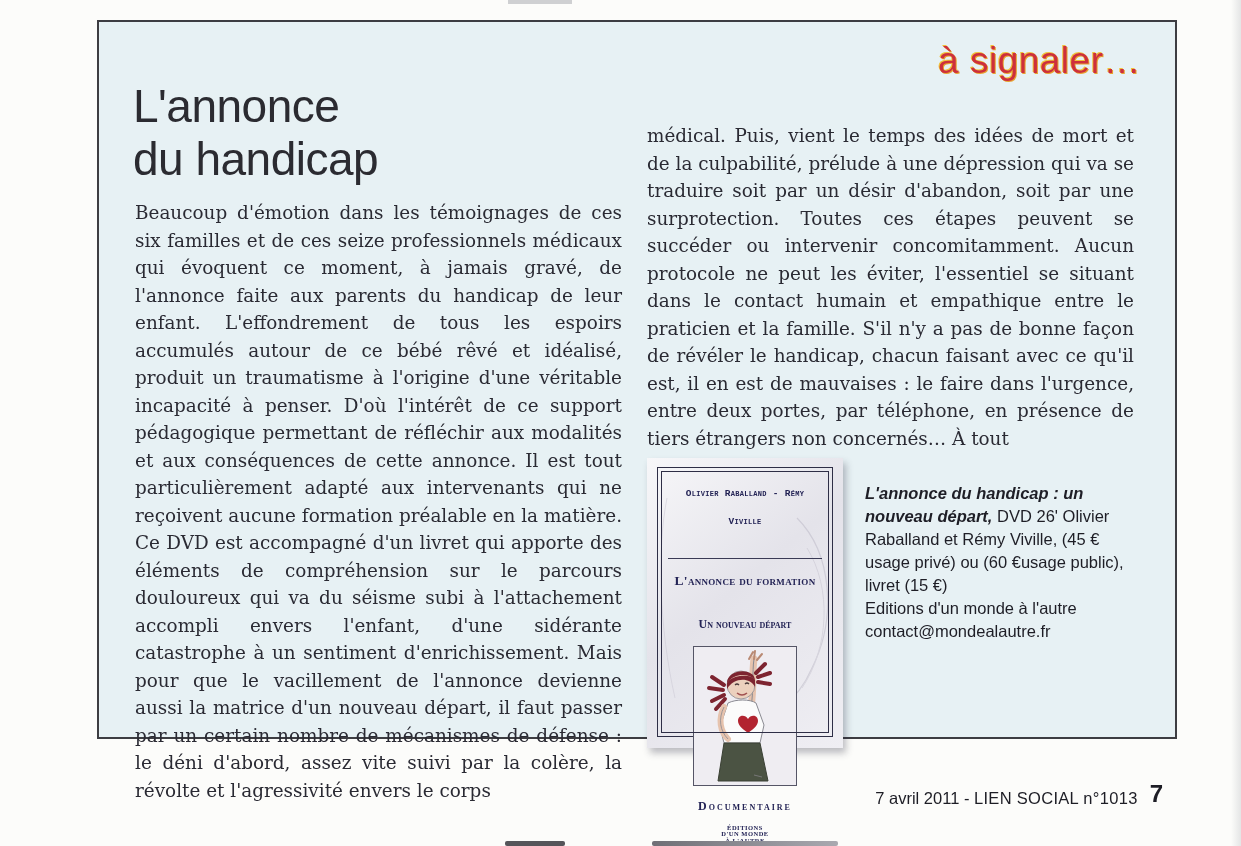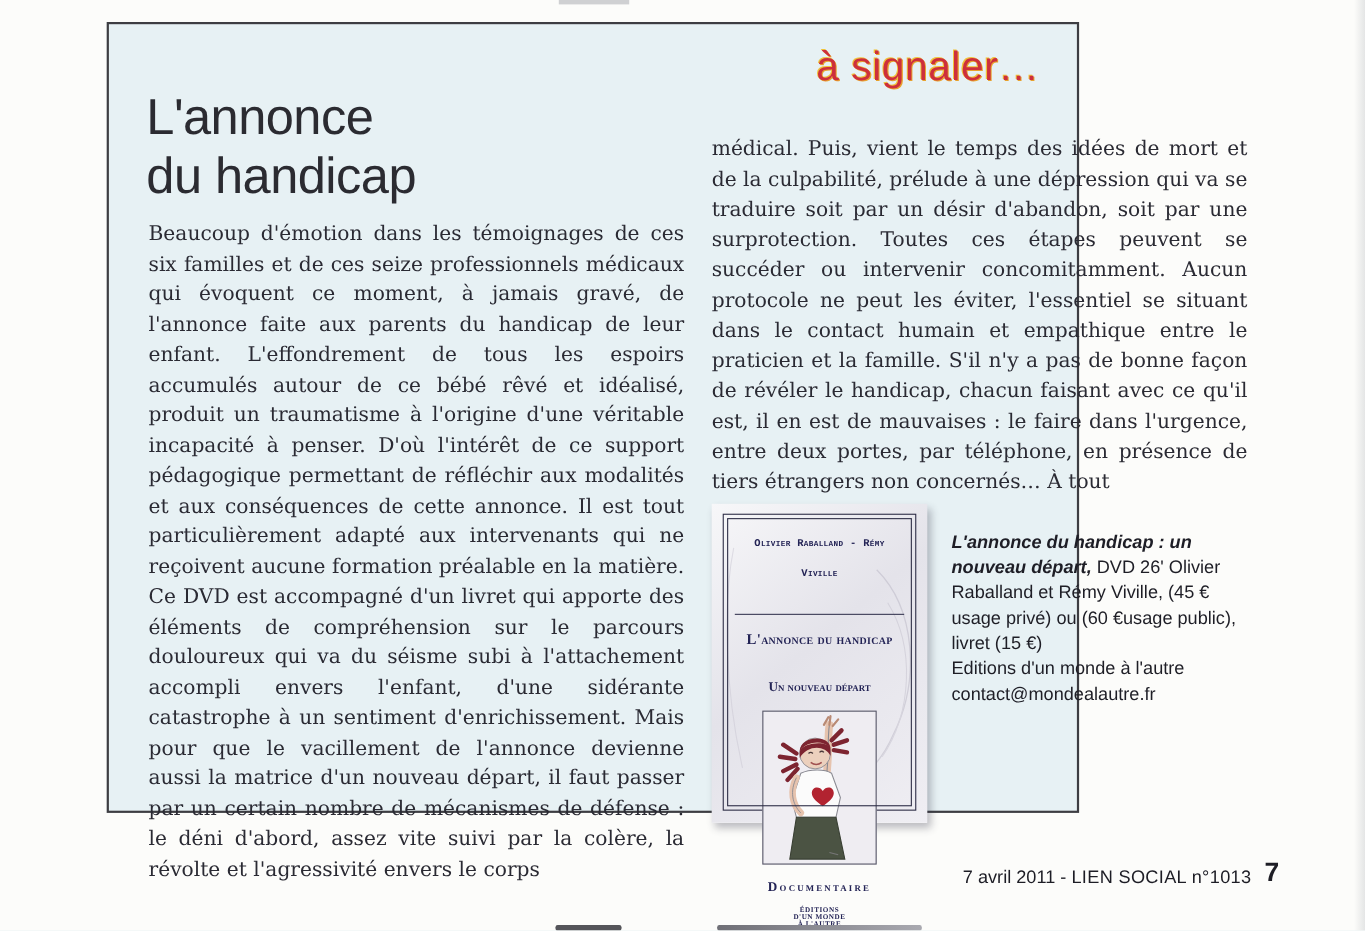--- a/index.html
+++ b/index.html
@@ -3,21 +3,21 @@
 <meta charset="utf-8">
 <style>
   html,body{margin:0;padding:0;}
   body{
     width:1241px;height:846px;position:relative;overflow:hidden;
     background:#fcfcfa;
     font-family:"Liberation Sans", sans-serif;
   }
   
   .article-box{
-    position:absolute;left:97px;top:20px;width:884px;height:719px;
+    position:absolute;left:97px;top:20px;width:1080px;height:719px;
     box-sizing:border-box;border:2px solid #3d3d42;background:#e7f1f4;
   }
   .signal{
     position:absolute;top:18px;right:34px;
     font-size:37px;letter-spacing:0.5px;color:#cd2f3c;
     text-shadow:-1px -1px 0 #f0c239, 1px 1px 0 #e8a22e;
   }
   .page-title{
     position:absolute;left:34px;top:58px;
     font-size:46px;line-height:53px;color:#2b2b31;
@@ -113,21 +113,21 @@
       <span>médical. Puis, vient le temps des idées de mort et de la culpabilité, prélude à une dépression qui va se traduire soit par un désir d'abandon, soit par une surprotection. Toutes ces étapes peuvent se succéder ou intervenir concomitamment. Aucun protocole ne peut les éviter, l'essentiel se situant dans le contact humain et empathique entre le praticien et la famille. S'il n'y a pas de bonne façon de révéler le handicap, chacun faisant avec ce qu'il est, il en est de mauvaises : le faire dans l'urgence, entre deux portes, par téléphone, en présence de tiers étrangers non concernés… À tout</span>
 
       <span class="dvd-cover">
         <svg class="cover-sketch" width="196" height="290" viewBox="0 0 196 290">
           <path d="M150 60 C185 95 190 160 165 210 C150 245 120 265 95 270" fill="none" stroke="#b9b6c4" stroke-width="1.2"></path>
           <path d="M160 90 C185 130 182 190 155 230" fill="none" stroke="#c4c1cd" stroke-width="1"></path>
           <path d="M20 40 C10 90 12 170 28 240" fill="none" stroke="#c9c6d2" stroke-width="1"></path>
         </svg>
         <span class="cover-frame" style="display:block;">
           <span class="cover-authors" style="display:block;">Olivier Raballand - Rémy Viville</span>
-          <span class="cover-title" style="display:block;">L'annonce du handicap</span>
+          <span class="cover-title" style="display:block;">L'annonce du formation</span>
           <span class="cover-subtitle" style="display:block;">Un nouveau départ</span>
           <span class="cover-art" style="display:block;">
             <svg width="102" height="138" viewBox="0 0 102 138">
 
               <path d="M57 60 C60 42 58 25 60 12" fill="none" stroke="#e6c3ae" stroke-width="7" stroke-linecap="round"></path>
               <path d="M57 60 C60 42 58 25 60 12" fill="none" stroke="#8a8a92" stroke-width="1"></path>
 
               <path d="M55 12 l4 -7 M60 12 l1 -8 M63 13 l5 -6" stroke="#b98a74" stroke-width="2" fill="none" stroke-linecap="round"></path>
 
               <path d="M30 38 l-12 -8 M29 43 l-14 -2 M30 48 l-12 6 M31 52 l-9 10" stroke="#7d2430" stroke-width="4" stroke-linecap="round"></path>

